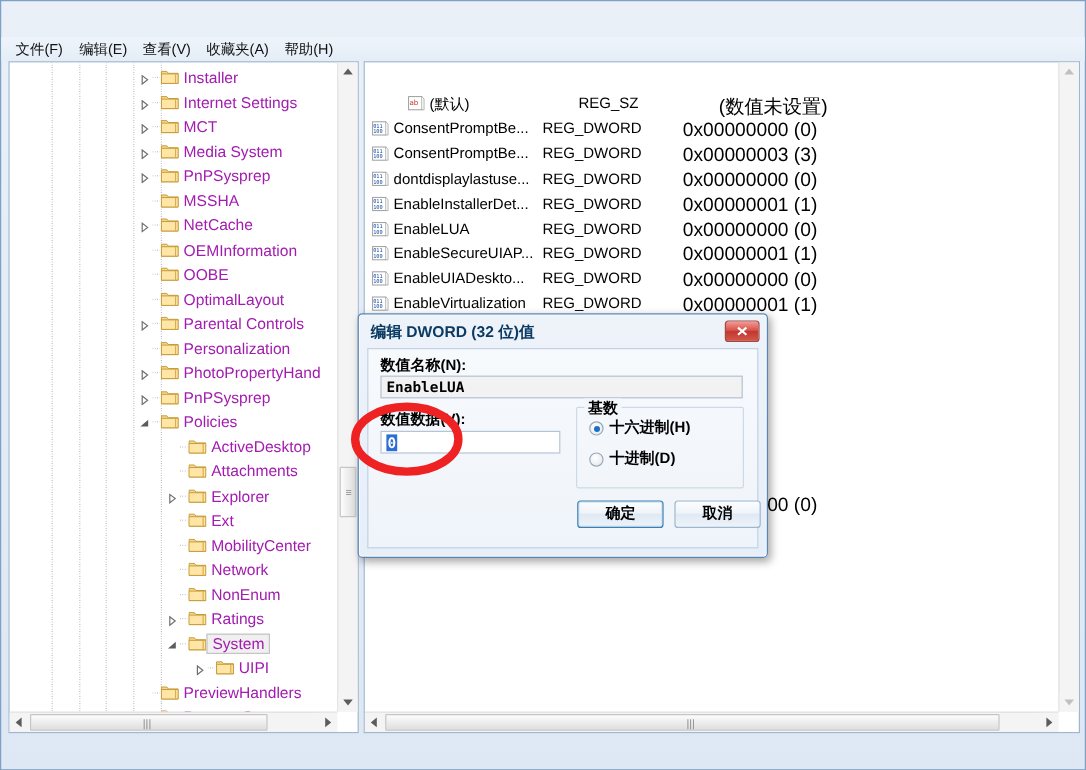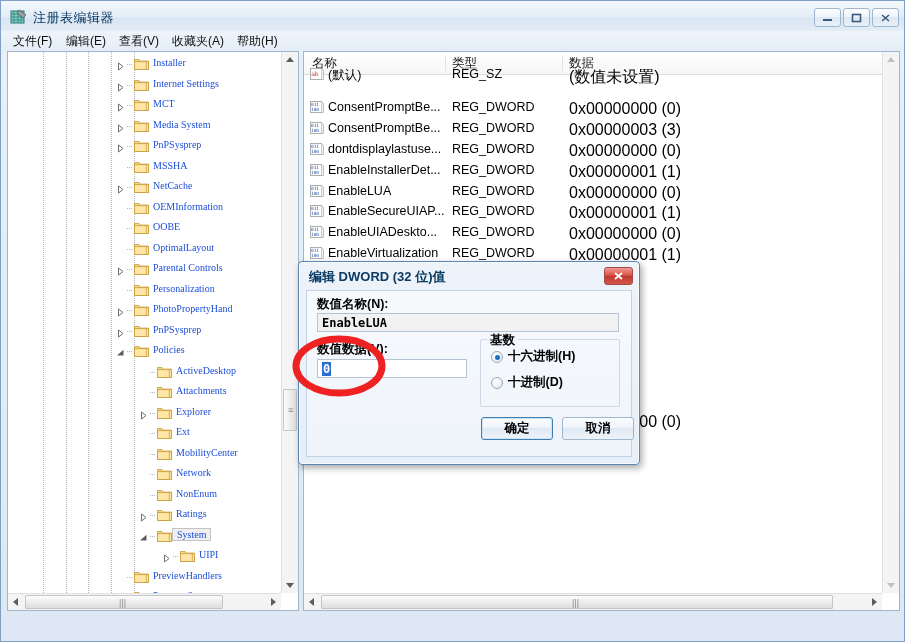--- a/index.html
+++ b/index.html
@@ -66,21 +66,21 @@
     position:absolute;left:0;right:0;height:21px;
     white-space:nowrap;cursor:default;
   }
   .tarrow{
     position:absolute;top:6px;width:9px;height:9px;
   }
   .ticon{
     position:absolute;top:3px;width:15px;height:14px;
   }
   .tlabel{
-    position:absolute;top:3px;font-size:10px;color:#1d4ed8;white-space:nowrap;font-family:Liberation Serif, serif;
+    position:absolute;top:3px;font-size:13px;color:#a21caf;white-space:nowrap;
   }
   .tlabel.sel{
     background:#f0f0f0;border:1px solid #c4c4c4;
     padding:0 4px;margin-left:-4px;margin-top:-1px;
   }
   
   .tdots{
     position:absolute;top:10px;height:1px;
     background-image:linear-gradient(90deg,#b6b6b6 1px,transparent 1px);
     background-size:2px 1px;
@@ -209,47 +209,20 @@
   #annot{
     position:absolute;left:291px;top:334px;width:94px;height:62px;
     pointer-events:none;
   }
 </style>
 </head>
 <body>
 
 <div id="window">
 
-  <div id="titlebar">
-    <span id="titleicon">
-      <svg width="17" height="17" viewBox="0 0 17 17">
-        <rect x="1" y="2" width="13" height="12" fill="#7fcfc4" stroke="#2a7a70"></rect>
-        <path d="M1 5 H14 M1 8 H14 M1 11 H14" stroke="#2a7a70" stroke-width="0.7"></path>
-        <path d="M4 2 V14 M8 2 V14 M11 2 V14" stroke="#2a7a70" stroke-width="0.7"></path>
-        <path d="M9 1 L16 6 L13 9 L7 4 Z" fill="#9aa0a6" stroke="#4a4f54" stroke-width="0.7"></path>
-      </svg>
-    </span>
-    <span id="titletext">注册表编辑器</span>
-
-    <div class="wbtn" id="btn-min">
-      <svg width="25" height="17" viewBox="0 0 25 17">
-          <rect x="8" y="10" width="9" height="2" fill="#3c5a78"></rect>
-        </svg>
-    </div>
-    <div class="wbtn" id="btn-max">
-      <svg width="25" height="17" viewBox="0 0 25 17">
-          <rect x="8.5" y="5.5" width="8" height="7" fill="none" stroke="#3c5a78" stroke-width="1.6"></rect>
-        </svg>
-    </div>
-    <div class="wbtn" id="btn-close">
-      <svg width="25" height="17" viewBox="0 0 25 17">
-        <path d="M9 6 L16 12 M16 6 L9 12" stroke="#3c5a78" stroke-width="1.6" fill="none"></path>
-      </svg>
-    </div>
-  </div>
 
   <div id="menubar">
     <span class="menuitem" style="left:8px">文件(F)</span>
     <span class="menuitem" style="left:61px">编辑(E)</span>
     <span class="menuitem" style="left:114px">查看(V)</span>
     <span class="menuitem" style="left:167px">收藏夹(A)</span>
     <span class="menuitem" style="left:232px">帮助(H)</span>
   </div>
 
   <div id="treepane">
@@ -576,29 +549,22 @@
       </div>
       <div class="sbtn" style="right:0;top:0;width:16px;height:16px">
         <svg width="16" height="16" viewBox="0 0 16 16">
             <path d="M11 8 L6 4 L6 12 Z" fill="#5c5c5c"></path>
           </svg>
       </div>
     </div>
   </div>
 
   <div id="listpane">
-    <div id="listheader">
-      <span class="hcell" style="left:8px">名称</span>
-      <span class="hcell" style="left:148px">类型</span>
-      <span class="hcell" style="left:265px">数据</span>
-      <span class="hsep" style="left:141px"></span>
-      <span class="hsep" style="left:258px"></span>
-    </div>
     <div id="listrows">
-        <div class="lrow" style="top: 12px;">
+        <div class="lrow" style="top: 24px; margin-left: 30px;">
           <span class="licon"><svg width="14" height="14" viewBox="0 0 14 14">
               <rect x="0.5" y="1.5" width="11" height="11" fill="#ffffff" stroke="#9a9a9a" stroke-width="0.8"></rect>
               <path d="M11.5 1.5 L13.5 3.5 L13.5 12.5 L11.5 12.5" fill="#f0f0f0" stroke="#9a9a9a" stroke-width="0.6"></path>
               <text x="1.2" y="8.5" font-size="6" fill="#c0392b" font-family="DejaVu Sans,sans-serif">ab</text>
             </svg></span>
           <span class="lname">(默认)</span>
           <span class="ltype">REG_SZ</span>
           <span class="ldata">(数值未设置)</span>
         </div>
         <div class="lrow" style="top: 44.9px;">

